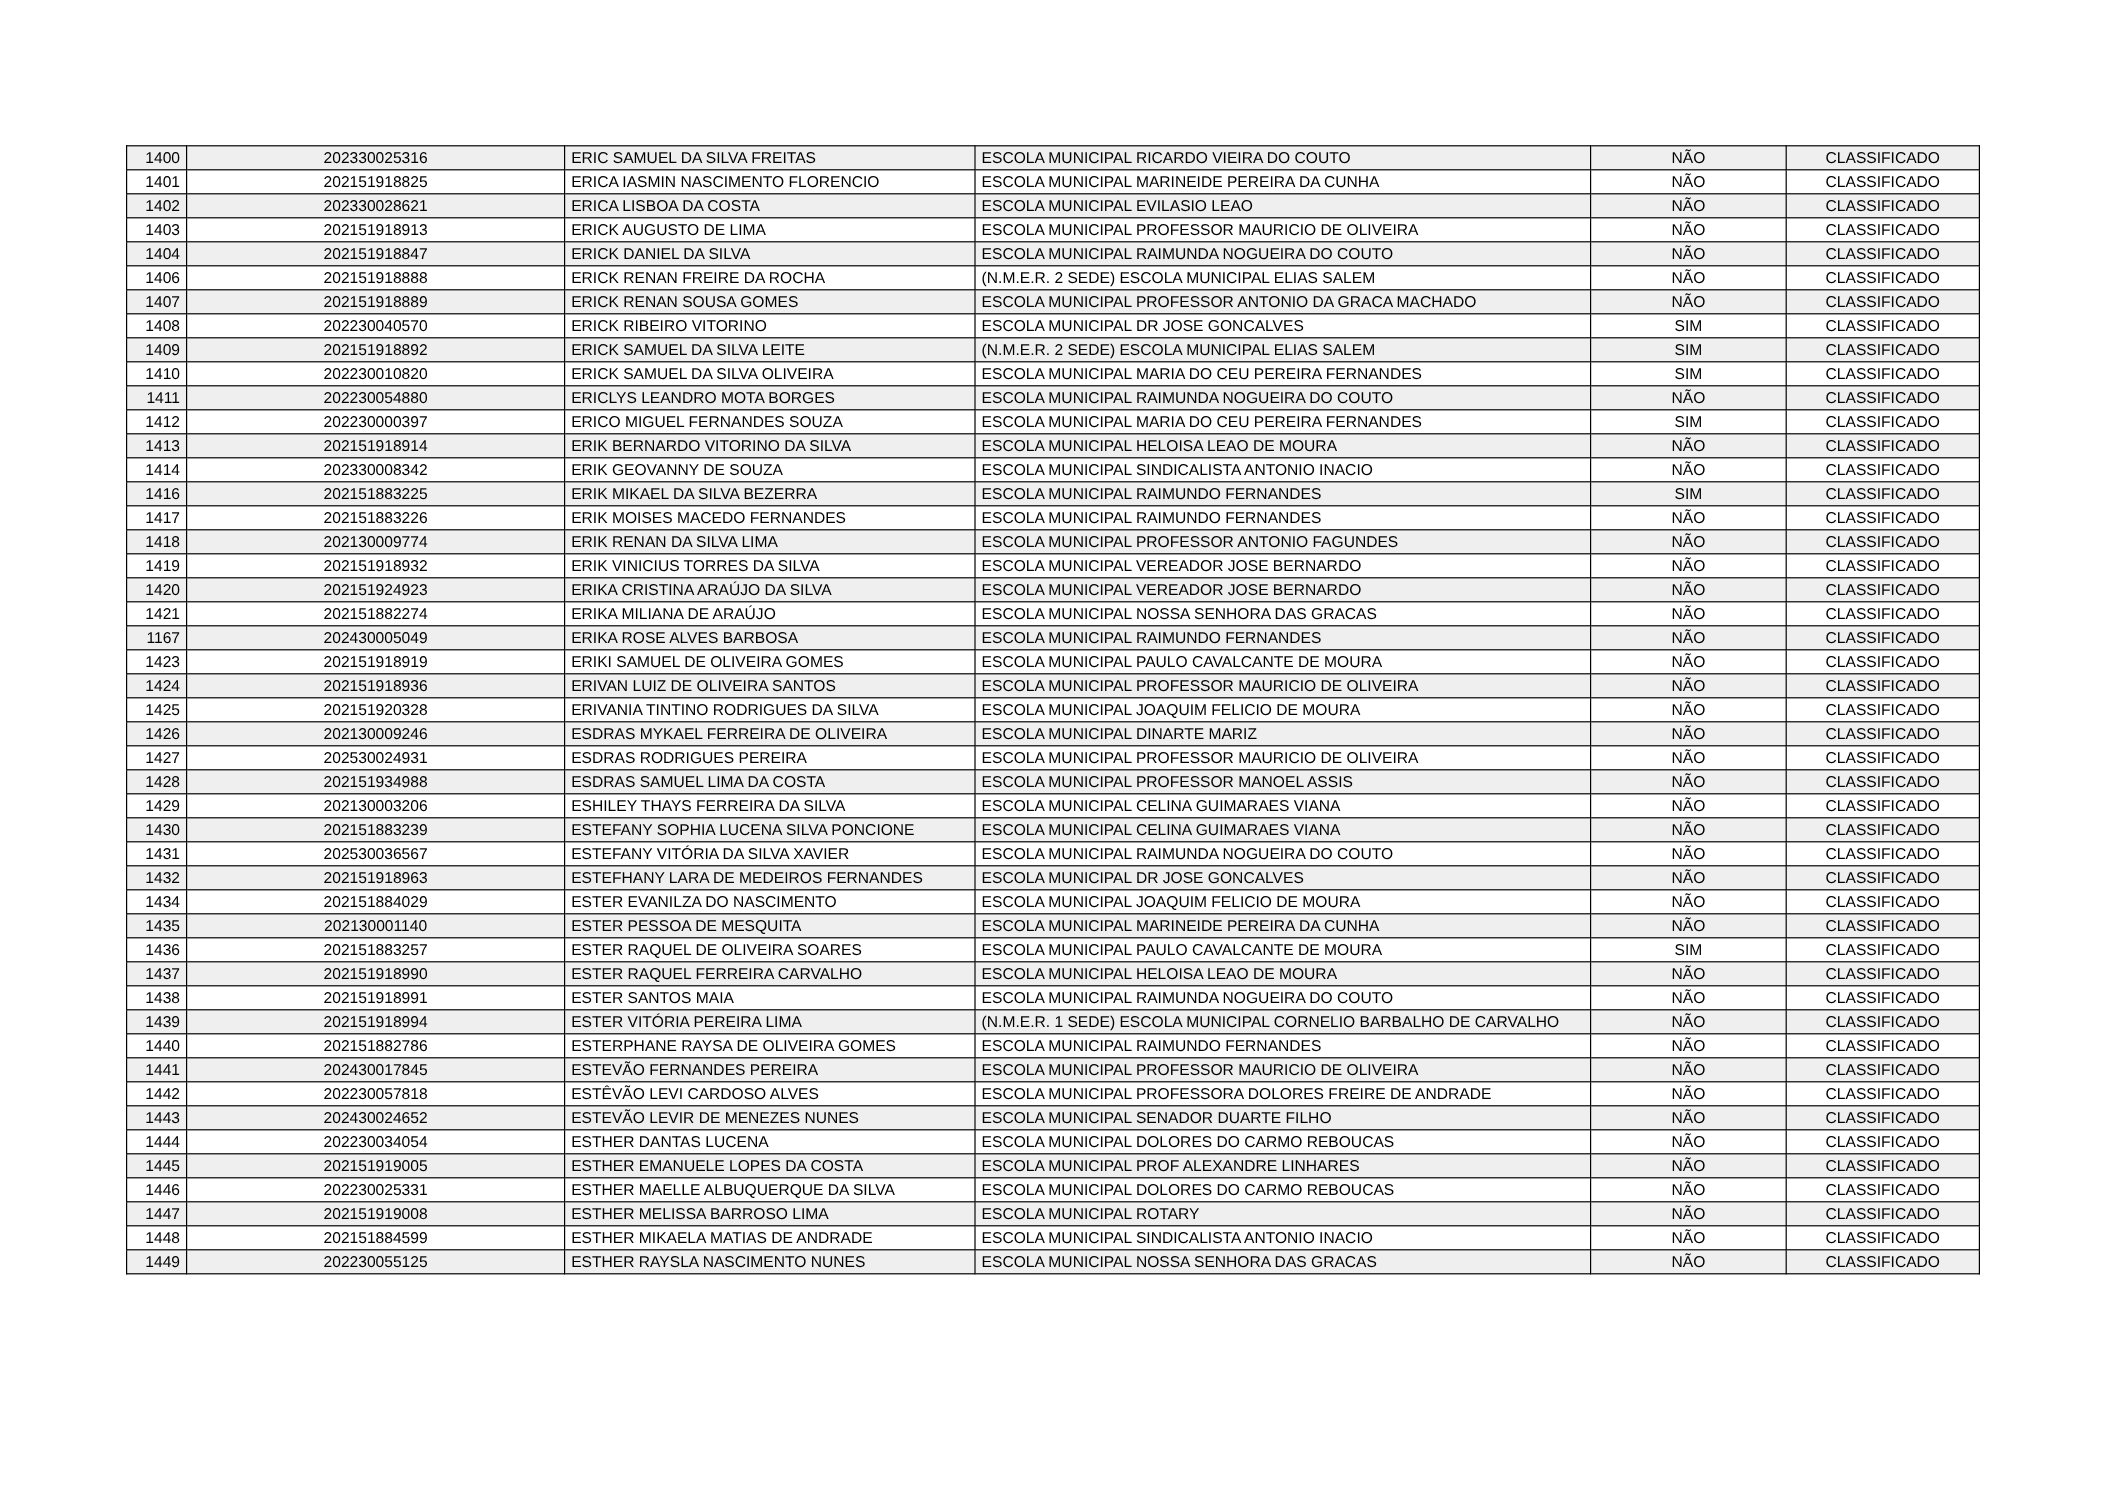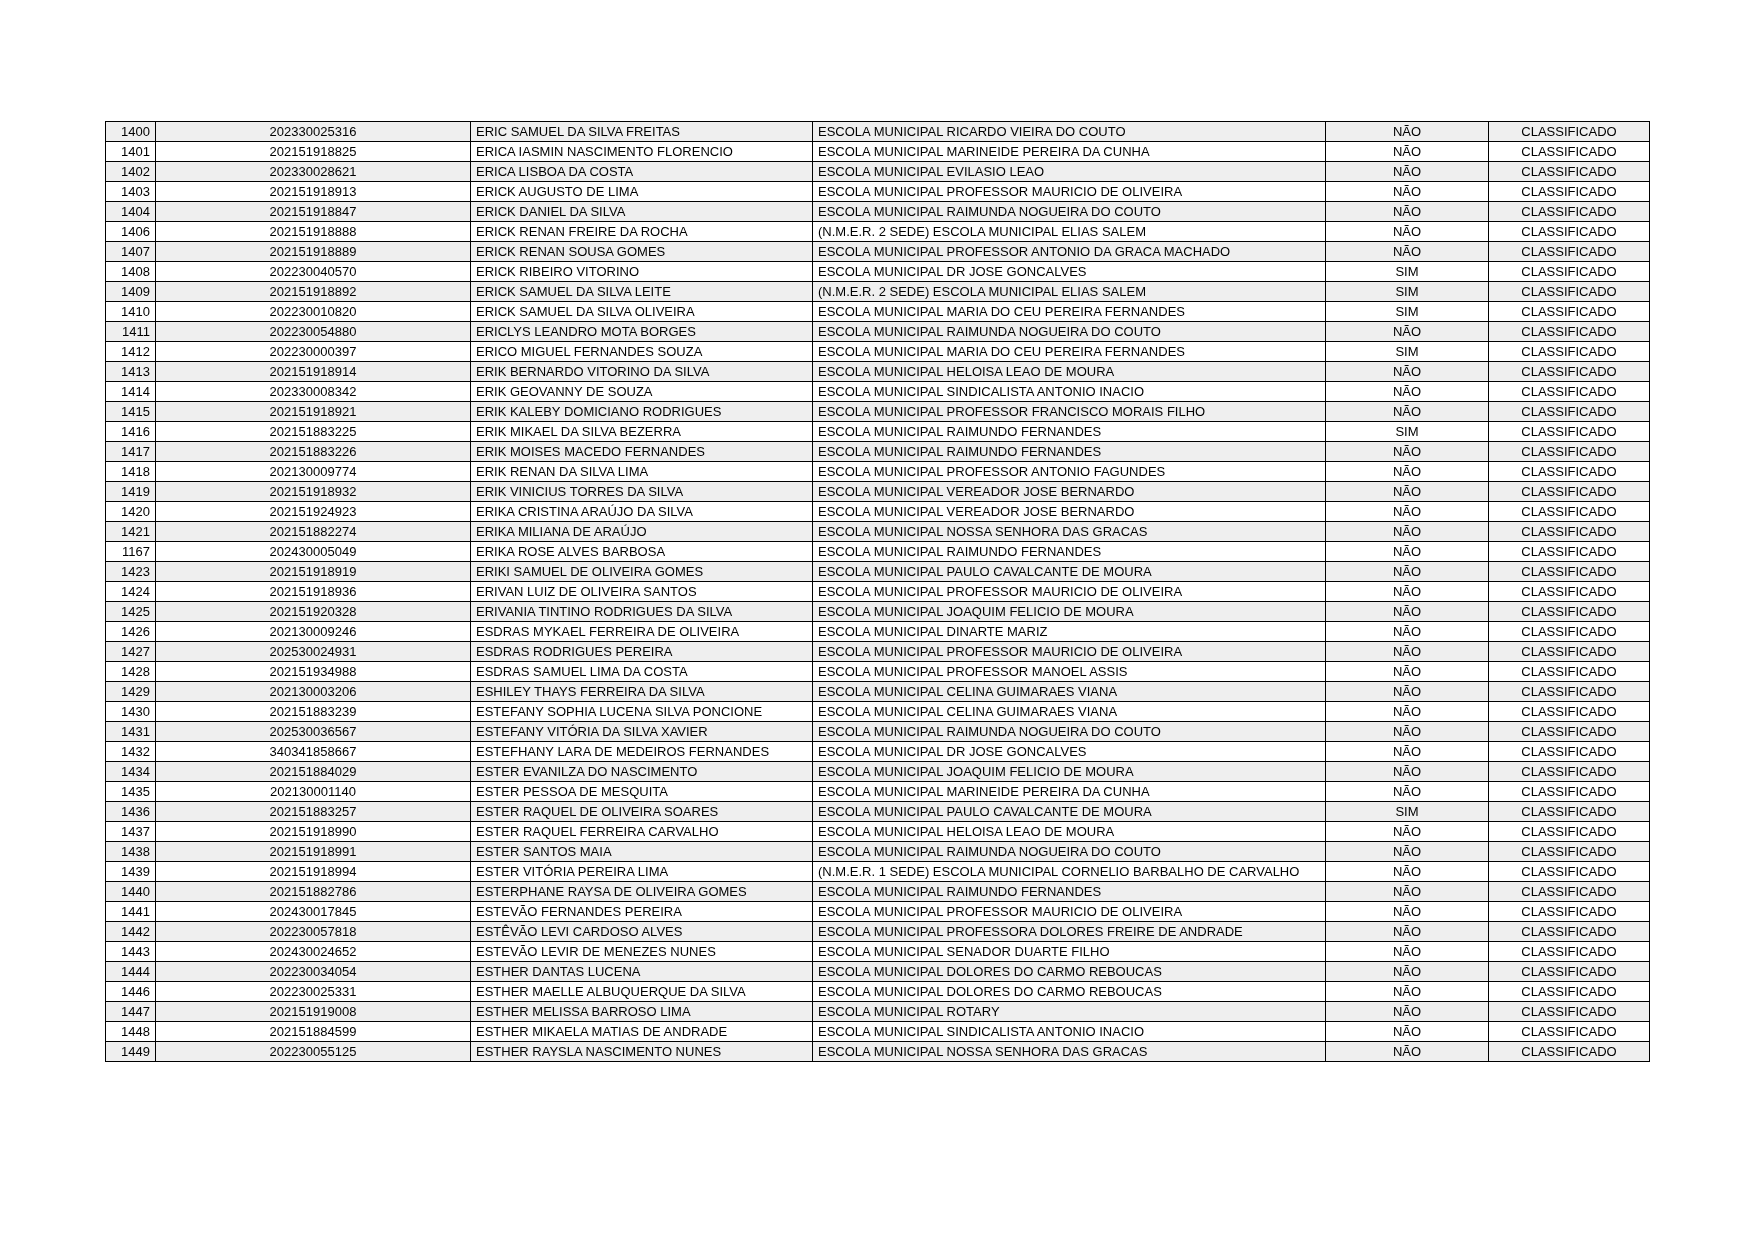--- a/index.html
+++ b/index.html
@@ -172,28 +172,20 @@
         </tr>
         <tr>
           <td class="cell-right">1414</td>
           <td class="cell-center">202330008342</td>
           <td class="cell-left">ERIK GEOVANNY DE SOUZA</td>
           <td class="cell-left">ESCOLA MUNICIPAL SINDICALISTA ANTONIO INACIO</td>
           <td class="cell-center">NÃO</td>
           <td class="cell-center">CLASSIFICADO</td>
         </tr>
         <tr>
-          <td class="cell-right">1415</td>
-          <td class="cell-center">202151918921</td>
-          <td class="cell-left">ERIK KALEBY DOMICIANO RODRIGUES</td>
-          <td class="cell-left">ESCOLA MUNICIPAL PROFESSOR FRANCISCO MORAIS FILHO</td>
-          <td class="cell-center">NÃO</td>
-          <td class="cell-center">CLASSIFICADO</td>
-        </tr>
-        <tr>
           <td class="cell-right">1416</td>
           <td class="cell-center">202151883225</td>
           <td class="cell-left">ERIK MIKAEL DA SILVA BEZERRA</td>
           <td class="cell-left">ESCOLA MUNICIPAL RAIMUNDO FERNANDES</td>
           <td class="cell-center">SIM</td>
           <td class="cell-center">CLASSIFICADO</td>
         </tr>
         <tr>
           <td class="cell-right">1417</td>
           <td class="cell-center">202151883226</td>
@@ -309,21 +301,21 @@
         <tr>
           <td class="cell-right">1431</td>
           <td class="cell-center">202530036567</td>
           <td class="cell-left">ESTEFANY VITÓRIA DA SILVA XAVIER</td>
           <td class="cell-left">ESCOLA MUNICIPAL RAIMUNDA NOGUEIRA DO COUTO</td>
           <td class="cell-center">NÃO</td>
           <td class="cell-center">CLASSIFICADO</td>
         </tr>
         <tr>
           <td class="cell-right">1432</td>
-          <td class="cell-center">340341858667</td>
+          <td class="cell-center">202151918963</td>
           <td class="cell-left">ESTEFHANY LARA DE MEDEIROS FERNANDES</td>
           <td class="cell-left">ESCOLA MUNICIPAL DR JOSE GONCALVES</td>
           <td class="cell-center">NÃO</td>
           <td class="cell-center">CLASSIFICADO</td>
         </tr>
         <tr>
           <td class="cell-right">1434</td>
           <td class="cell-center">202151884029</td>
           <td class="cell-left">ESTER EVANILZA DO NASCIMENTO</td>
           <td class="cell-left">ESCOLA MUNICIPAL JOAQUIM FELICIO DE MOURA</td>
@@ -400,20 +392,28 @@
           <td class="cell-left">ESTEVÃO LEVIR DE MENEZES NUNES</td>
           <td class="cell-left">ESCOLA MUNICIPAL SENADOR DUARTE FILHO</td>
           <td class="cell-center">NÃO</td>
           <td class="cell-center">CLASSIFICADO</td>
         </tr>
         <tr>
           <td class="cell-right">1444</td>
           <td class="cell-center">202230034054</td>
           <td class="cell-left">ESTHER DANTAS LUCENA</td>
           <td class="cell-left">ESCOLA MUNICIPAL DOLORES DO CARMO REBOUCAS</td>
+          <td class="cell-center">NÃO</td>
+          <td class="cell-center">CLASSIFICADO</td>
+        </tr>
+        <tr>
+          <td class="cell-right">1445</td>
+          <td class="cell-center">202151919005</td>
+          <td class="cell-left">ESTHER EMANUELE LOPES DA COSTA</td>
+          <td class="cell-left">ESCOLA MUNICIPAL PROF ALEXANDRE LINHARES</td>
           <td class="cell-center">NÃO</td>
           <td class="cell-center">CLASSIFICADO</td>
         </tr>
         <tr>
           <td class="cell-right">1446</td>
           <td class="cell-center">202230025331</td>
           <td class="cell-left">ESTHER MAELLE ALBUQUERQUE DA SILVA</td>
           <td class="cell-left">ESCOLA MUNICIPAL DOLORES DO CARMO REBOUCAS</td>
           <td class="cell-center">NÃO</td>
           <td class="cell-center">CLASSIFICADO</td>

